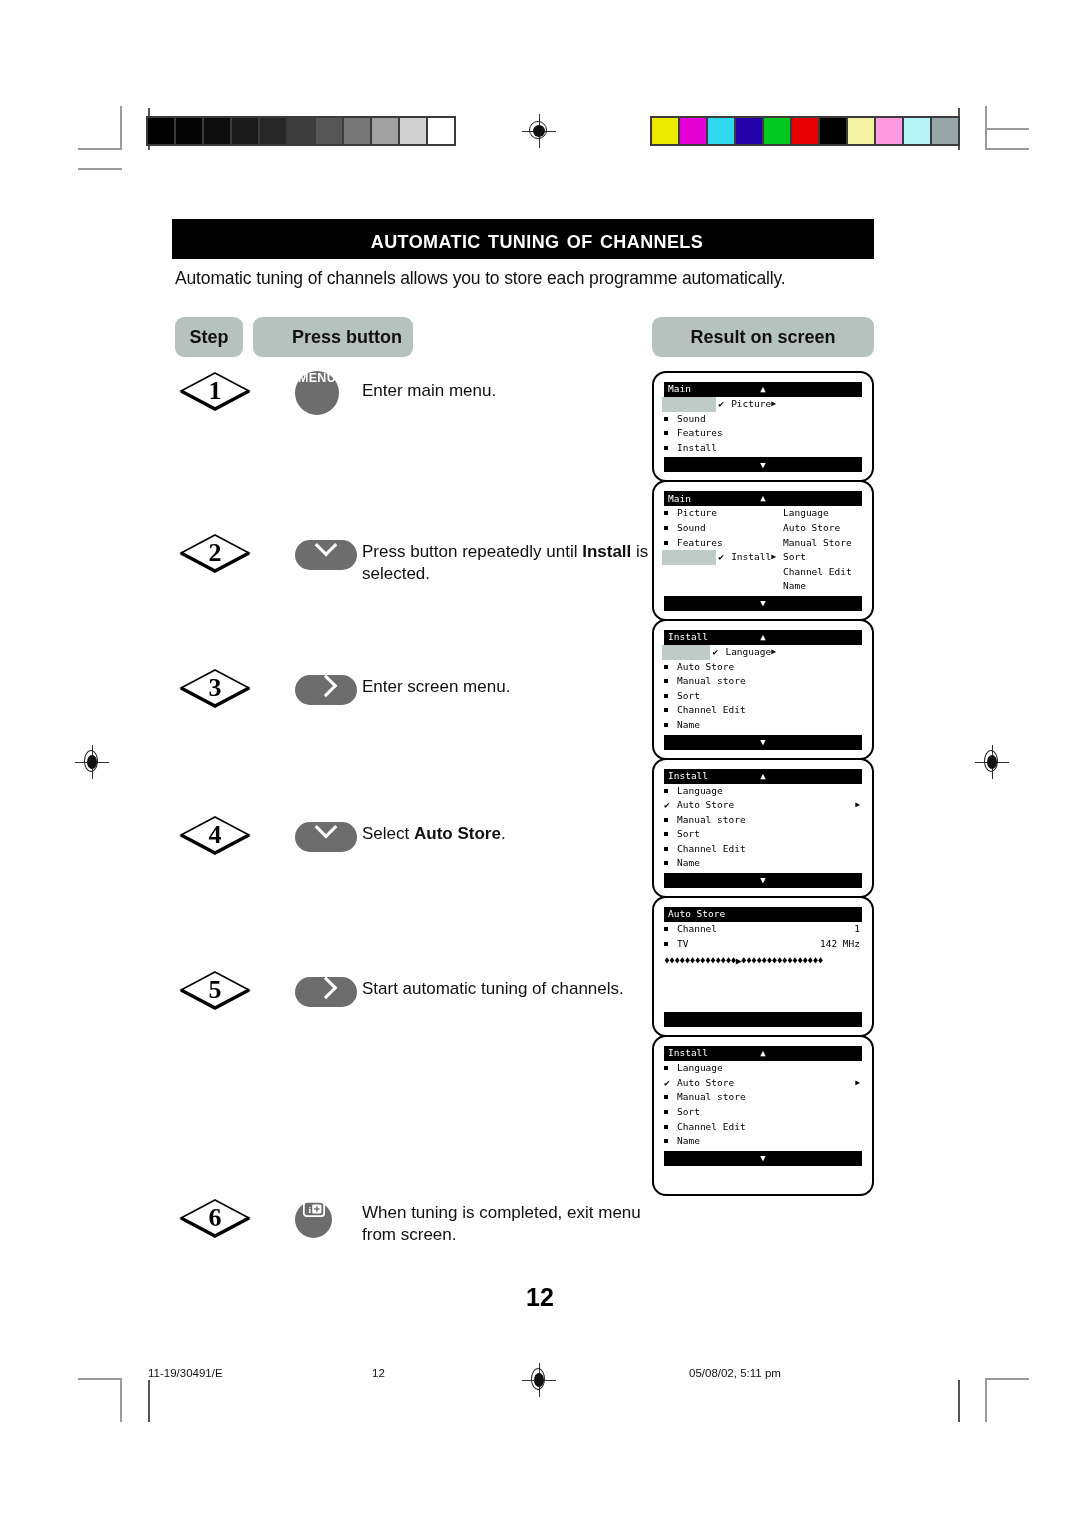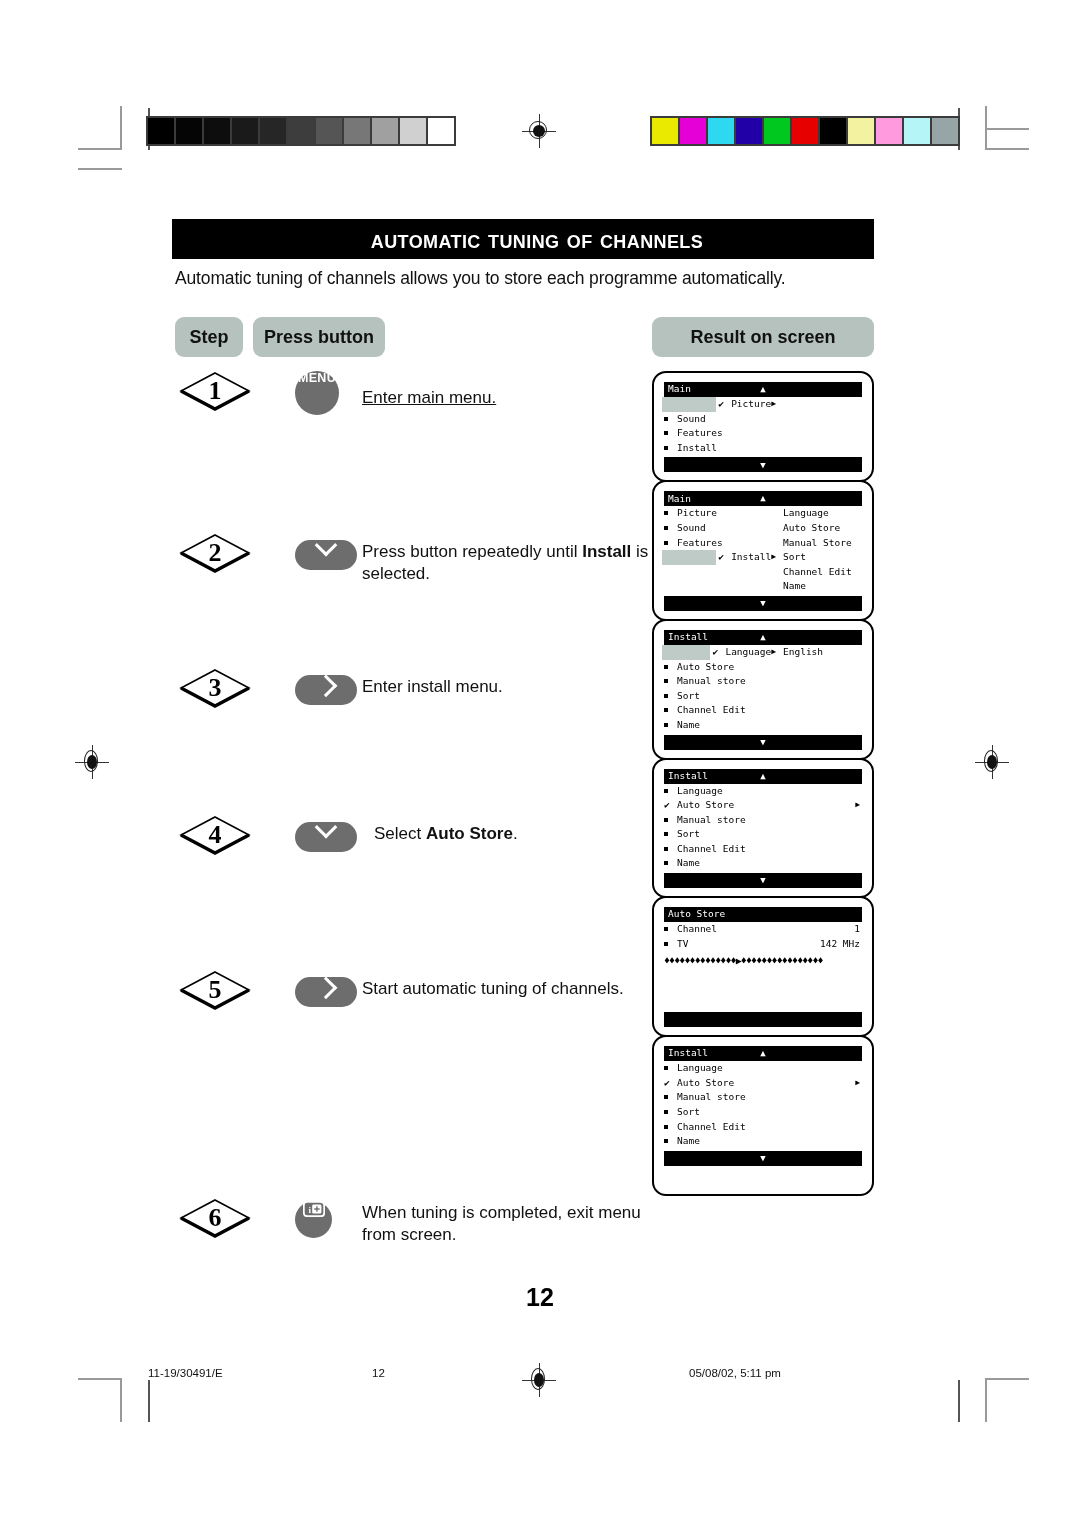--- a/index.html
+++ b/index.html
@@ -103,21 +103,21 @@
     border-radius: 9px;
     display: flex;
     align-items: center;
     justify-content: center;
     font-weight: bold;
     font-size: 18px;
     color: #111;
     height: 40px;
   }
   #pill-step   { left: 175px; top: 317px; width: 68px; }
-  #pill-press  { left: 253px; top: 317px; width: 132px; }
+  #pill-press  { left: 253px; top: 317px; width: 132px; padding-left: 28px; }
   #pill-result { left: 652px; top: 317px; width: 222px; }
 
   
   .step-row { position: absolute; left: 175px; width: 470px; }
 
   .diamond {
     position: absolute;
     left: 3px;
     width: 74px;
     height: 40px;
@@ -371,21 +371,21 @@
       <div class="diamond">
         <svg width="74" height="40" viewBox="0 0 74 40">
           <path d="M37 2 L71 20 L37 38 L3 20 Z" fill="#fff" stroke="#000" stroke-width="1.6"></path>
           <path d="M3 20 L37 38 L71 20" fill="none" stroke="#000" stroke-width="3.4"></path>
         </svg>
         <div class="num">1</div>
       </div>
       <div class="rbtn round" style="top: 0px;">
         <span>MENU</span>
       </div>
-      <div class="step-text" style="top: 16px; text-decoration: underline;"><span>Enter main menu.</span></div>
+      <div class="step-text" style="top: 9px;"><span>Enter main menu.</span></div>
     </div>
     <div class="step-row" style="top: 533px;">
       <div class="diamond">
         <svg width="74" height="40" viewBox="0 0 74 40">
           <path d="M37 2 L71 20 L37 38 L3 20 Z" fill="#fff" stroke="#000" stroke-width="1.6"></path>
           <path d="M3 20 L37 38 L71 20" fill="none" stroke="#000" stroke-width="3.4"></path>
         </svg>
         <div class="num">2</div>
       </div>
       <div class="rbtn oblong" style="top: 7px;">
@@ -397,34 +397,34 @@
       <div class="diamond">
         <svg width="74" height="40" viewBox="0 0 74 40">
           <path d="M37 2 L71 20 L37 38 L3 20 Z" fill="#fff" stroke="#000" stroke-width="1.6"></path>
           <path d="M3 20 L37 38 L71 20" fill="none" stroke="#000" stroke-width="3.4"></path>
         </svg>
         <div class="num">3</div>
       </div>
       <div class="rbtn oblong" style="top: 7px;">
         <span class="chev right"></span>
       </div>
-      <div class="step-text" style="top: 8px;"><span>Enter install menu.</span></div>
+      <div class="step-text" style="top: 8px;"><span>Enter screen menu.</span></div>
     </div>
     <div class="step-row" style="top: 815px;">
       <div class="diamond">
         <svg width="74" height="40" viewBox="0 0 74 40">
           <path d="M37 2 L71 20 L37 38 L3 20 Z" fill="#fff" stroke="#000" stroke-width="1.6"></path>
           <path d="M3 20 L37 38 L71 20" fill="none" stroke="#000" stroke-width="3.4"></path>
         </svg>
         <div class="num">4</div>
       </div>
       <div class="rbtn oblong" style="top: 7px;">
         <span class="chev down"></span>
       </div>
-      <div class="step-text" style="top: 8px; margin-left: 12px;"><span>Select </span><b>Auto Store</b><span>.</span></div>
+      <div class="step-text" style="top: 8px;"><span>Select </span><b>Auto Store</b><span>.</span></div>
     </div>
     <div class="step-row" style="top: 970px;">
       <div class="diamond">
         <svg width="74" height="40" viewBox="0 0 74 40">
           <path d="M37 2 L71 20 L37 38 L3 20 Z" fill="#fff" stroke="#000" stroke-width="1.6"></path>
           <path d="M3 20 L37 38 L71 20" fill="none" stroke="#000" stroke-width="3.4"></path>
         </svg>
         <div class="num">5</div>
       </div>
       <div class="rbtn oblong" style="top: 7px;">
@@ -568,25 +568,20 @@
             </div>
             <div class="osd-row">
               <span class="mk"><span class="sq"></span></span>
               <span class="lbl">Channel Edit</span>
             </div>
             <div class="osd-row">
               <span class="mk"><span class="sq"></span></span>
               <span class="lbl">Name</span>
             </div>
           </div>
-          <div class="col-r">
-            <div class="osd-row">
-              <span>English</span>
-            </div>
-          </div>
         </div>
         <div class="osd-bar footer">
           <span style="font-size: 9px;">▼</span>
         </div>
       </div>
     </div>
     <div class="tvscreen">
       <div class="osd">
         <div class="osd-bar">
           <span>Install</span>

